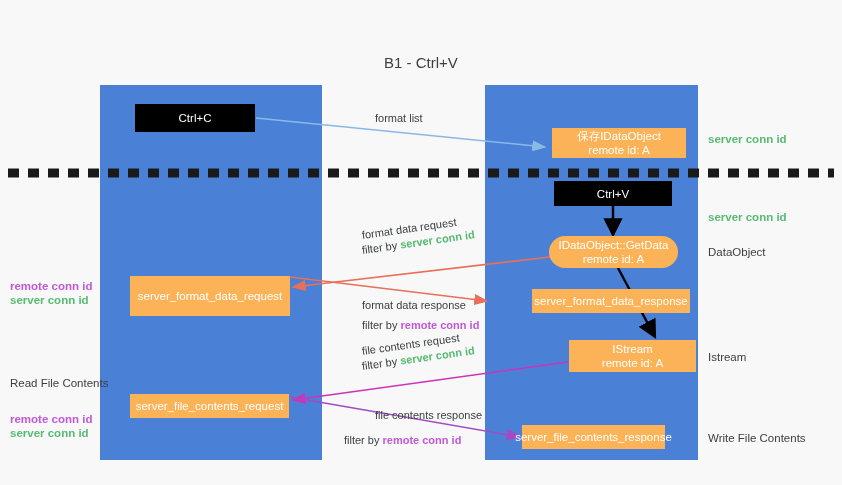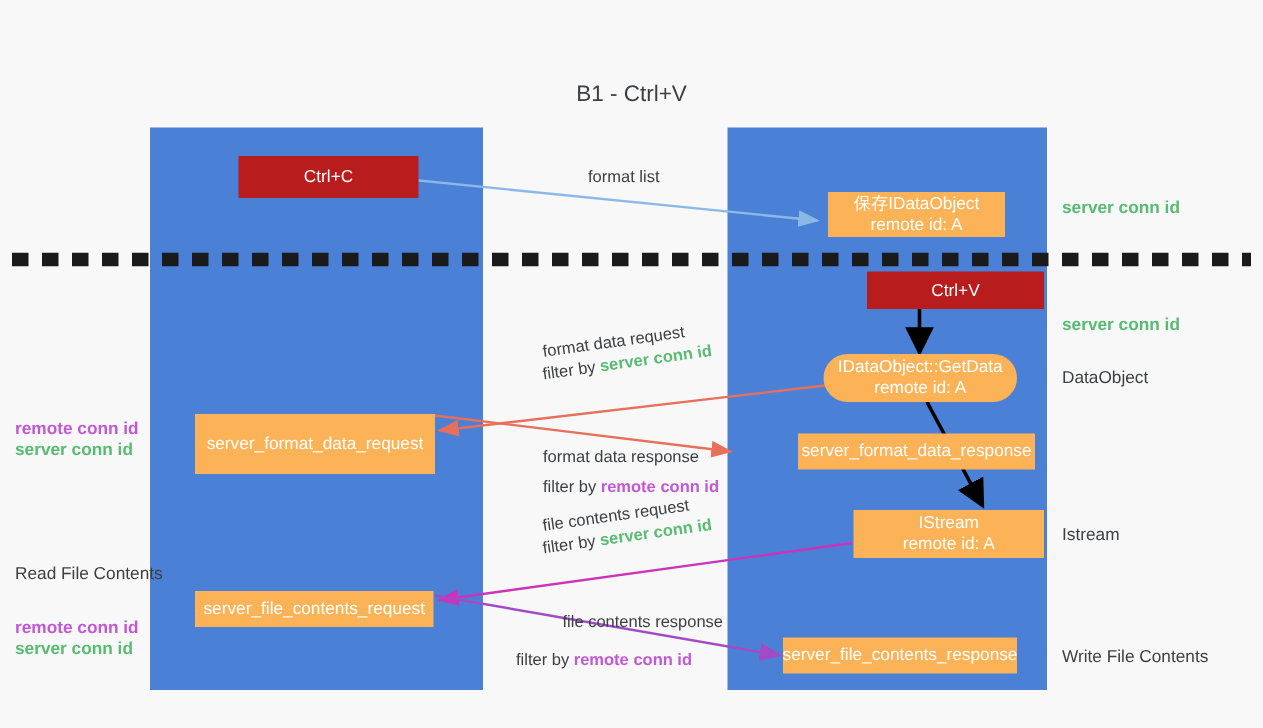--- a/index.html
+++ b/index.html
@@ -55,21 +55,21 @@
     display: flex;
     flex-direction: column;
     align-items: center;
     justify-content: center;
     color: #ffffff;
     font-size: 11.5px;
     line-height: 14px;
     text-align: center;
     white-space: pre;
   }
-  .box-green { background: #b91c1c; margin-left: 24px; }
+  .box-green { background: #000000; }
   .box-orange { background: #fcb257; }
 
   
   .note {
     font-size: 11.5px;
     line-height: 14px;
     white-space: pre;
   }
   .note-green { color: #57bb72; font-weight: bold; }
   .note-purple { color: #c158d6; font-weight: bold; }
@@ -146,38 +146,38 @@
 
     <line x1="618" y1="268" x2="655" y2="337" stroke="#000000" stroke-width="2.4" marker-end="url(#ah-black)"></line>
 
     <line x1="568" y1="362" x2="293" y2="400" stroke="#cc33bb" stroke-width="1.6" marker-end="url(#ah-magenta)"></line>
 
     <line x1="290" y1="397" x2="520" y2="437" stroke="#a24bc4" stroke-width="1.7" marker-end="url(#ah-purple)"></line>
   </svg>
 
   <div class="abs box box-green" style="left:135px; top:104px; width:120px; height:28px;">Ctrl+C</div>
 
-  <div class="abs box box-orange" style="left:552px; top:128px; width:118px; height:30px;">保存IDataObject
+  <div class="abs box box-orange" style="left:552px; top:128px; width:134px; height:30px;">保存IDataObject
 remote id: A</div>
 
   <div class="abs box box-green" style="left:554px; top:181px; width:118px; height:25px;">Ctrl+V</div>
 
   <div class="abs box box-orange" style="left:549px; top:236px; width:129px; height:32px;border-radius:16px;">IDataObject::GetData
 remote id: A</div>
 
   <div class="abs box box-orange" style="left:130px; top:276px; width:160px; height:40px;">server_format_data_request</div>
 
   <div class="abs box box-orange" style="left:488px; top:289px; width:158px; height:24px;margin-left:44px;">server_format_data_response</div>
 
   <div class="abs box box-orange" style="left:569px; top:340px; width:127px; height:32px;">IStream
 remote id: A</div>
 
   <div class="abs box box-orange" style="left:130px; top:394px; width:159px; height:24px;">server_file_contents_request</div>
 
-  <div class="abs box box-orange" style="left:522px; top:425px; width:156px; height:24px;">server_file_contents_response</div>
+  <div class="abs box box-orange" style="left:522px; top:425px; width:143px; height:24px;">server_file_contents_response</div>
 
   <div class="abs note note-green" style="left:708px; top:132px;">server conn id</div>
 
   <div class="abs note note-green" style="left:708px; top:210px;">server conn id</div>
 
   <div class="abs note note-dark" style="left:708px; top:245px;">DataObject</div>
 
   <div class="abs note note-dark" style="left:708px; top:350px;">Istream</div>
 
   <div class="abs note note-dark" style="left:708px; top:431px;">Write File Contents</div>
@@ -187,21 +187,21 @@
     <div class="note note-green">server conn id</div>
   </div>
 
   <div class="abs note note-dark" style="left:10px; top:376px;">Read File Contents</div>
 
   <div class="abs" style="left:10px; top:412px;">
     <div class="note note-purple">remote conn id</div>
     <div class="note note-green">server conn id</div>
   </div>
 
-  <div class="abs edgelabel" style="left:392px; top:111px;">format list</div>
+  <div class="abs edgelabel" style="left:375px; top:111px;">format list</div>
 
   <div class="abs" style="left:362px; top:228px;">
     <div class="edgelabel rot-up">format data request</div>
     <div class="edgelabel rot-up"><span>filter by </span><span class="g">server conn id</span></div>
   </div>
 
   <div class="abs" style="left:340px; top:298px;margin-left:22px;">
     <div class="edgelabel">format data response</div>
     <div class="edgelabel" style="margin-top:5px;"><span>filter by </span><span class="p">remote conn id</span></div>
   </div>

